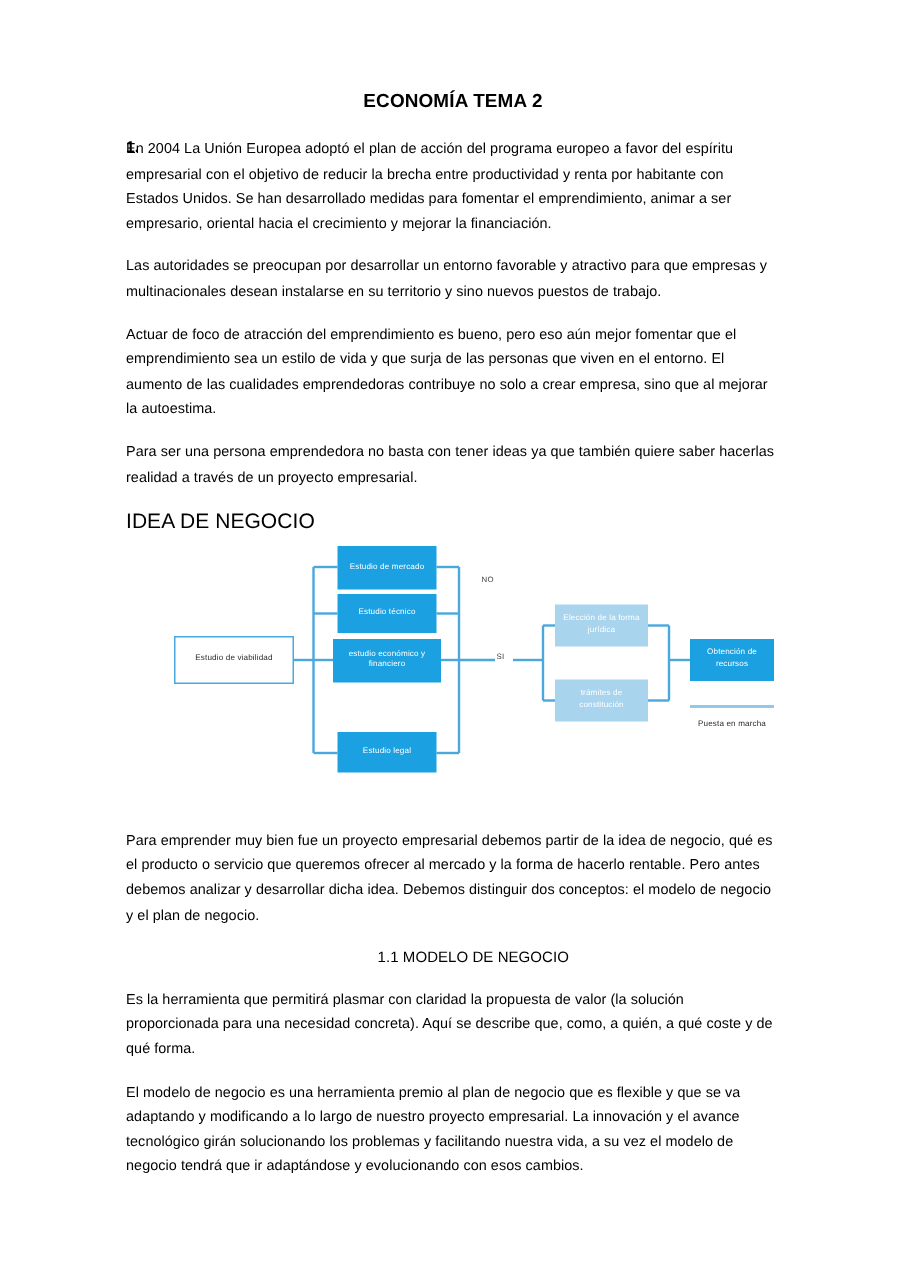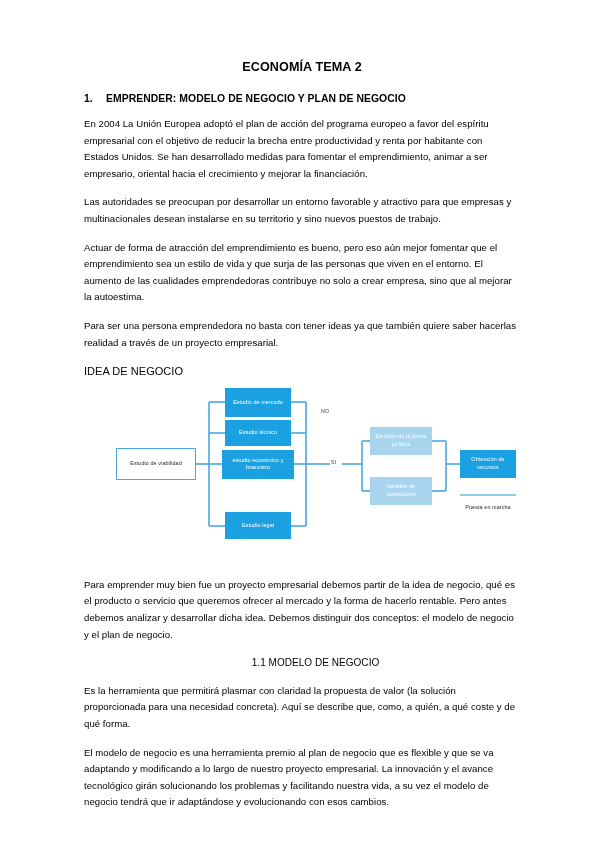--- a/index.html
+++ b/index.html
@@ -45,21 +45,21 @@
     top: 0;
   }
   p.body-text {
     font-size: 9.6px;
     line-height: 16.6px;
     margin: 0 0 12px 0;
     text-align: left;
     letter-spacing: 0.04px;
   }
   .plain-heading {
-    font-size: 11px;
+    font-size: 14px;
     line-height: 16.6px;
     margin: 0 0 6px 0;
     letter-spacing: 0.04px;
   }
   .sub-heading {
     font-size: 10px;
     line-height: 16.6px;
     margin: 0 0 11px 0;
     padding-left: 27px;
     letter-spacing: 0.04px;
@@ -129,26 +129,25 @@
 </style>
 </head>
 <body>
 
 <div class="page">
 
   <h1 class="doc-title">ECONOMÍA TEMA 2</h1>
 
   <h2 class="section-heading">
     <span class="num">1.</span>
-    <span>EMPRENDER: MODELO DE NEGOCIO Y PLAN DE NEGOCIO</span>
   </h2>
 
   <p class="body-text">En 2004 La Unión Europea adoptó el plan de acción del programa europeo a favor del espíritu empresarial con el objetivo de reducir la brecha entre productividad y renta por habitante con Estados Unidos. Se han desarrollado medidas para fomentar el emprendimiento, animar a ser empresario, oriental hacia el crecimiento y mejorar la financiación.</p>
   <p class="body-text">Las autoridades se preocupan por desarrollar un entorno favorable y atractivo para que empresas y multinacionales desean instalarse en su territorio y sino nuevos puestos de trabajo.</p>
-  <p class="body-text">Actuar de forma de atracción del emprendimiento es bueno, pero eso aún mejor fomentar que el emprendimiento sea un estilo de vida y que surja de las personas que viven en el entorno. El aumento de las cualidades emprendedoras contribuye no solo a crear empresa, sino que al mejorar la autoestima.</p>
+  <p class="body-text">Actuar de foco de atracción del emprendimiento es bueno, pero eso aún mejor fomentar que el emprendimiento sea un estilo de vida y que surja de las personas que viven en el entorno. El aumento de las cualidades emprendedoras contribuye no solo a crear empresa, sino que al mejorar la autoestima.</p>
   <p class="body-text">Para ser una persona emprendedora no basta con tener ideas ya que también quiere saber hacerlas realidad a través de un proyecto empresarial.</p>
 
   <div class="plain-heading">IDEA DE NEGOCIO</div>
 
   <div class="diagram-wrap">
     <div class="diagram">
 
       <svg class="connectors" viewBox="0 0 430 175">
         <g fill="none" stroke="#4aa8dd" stroke-width="1.6">
 

